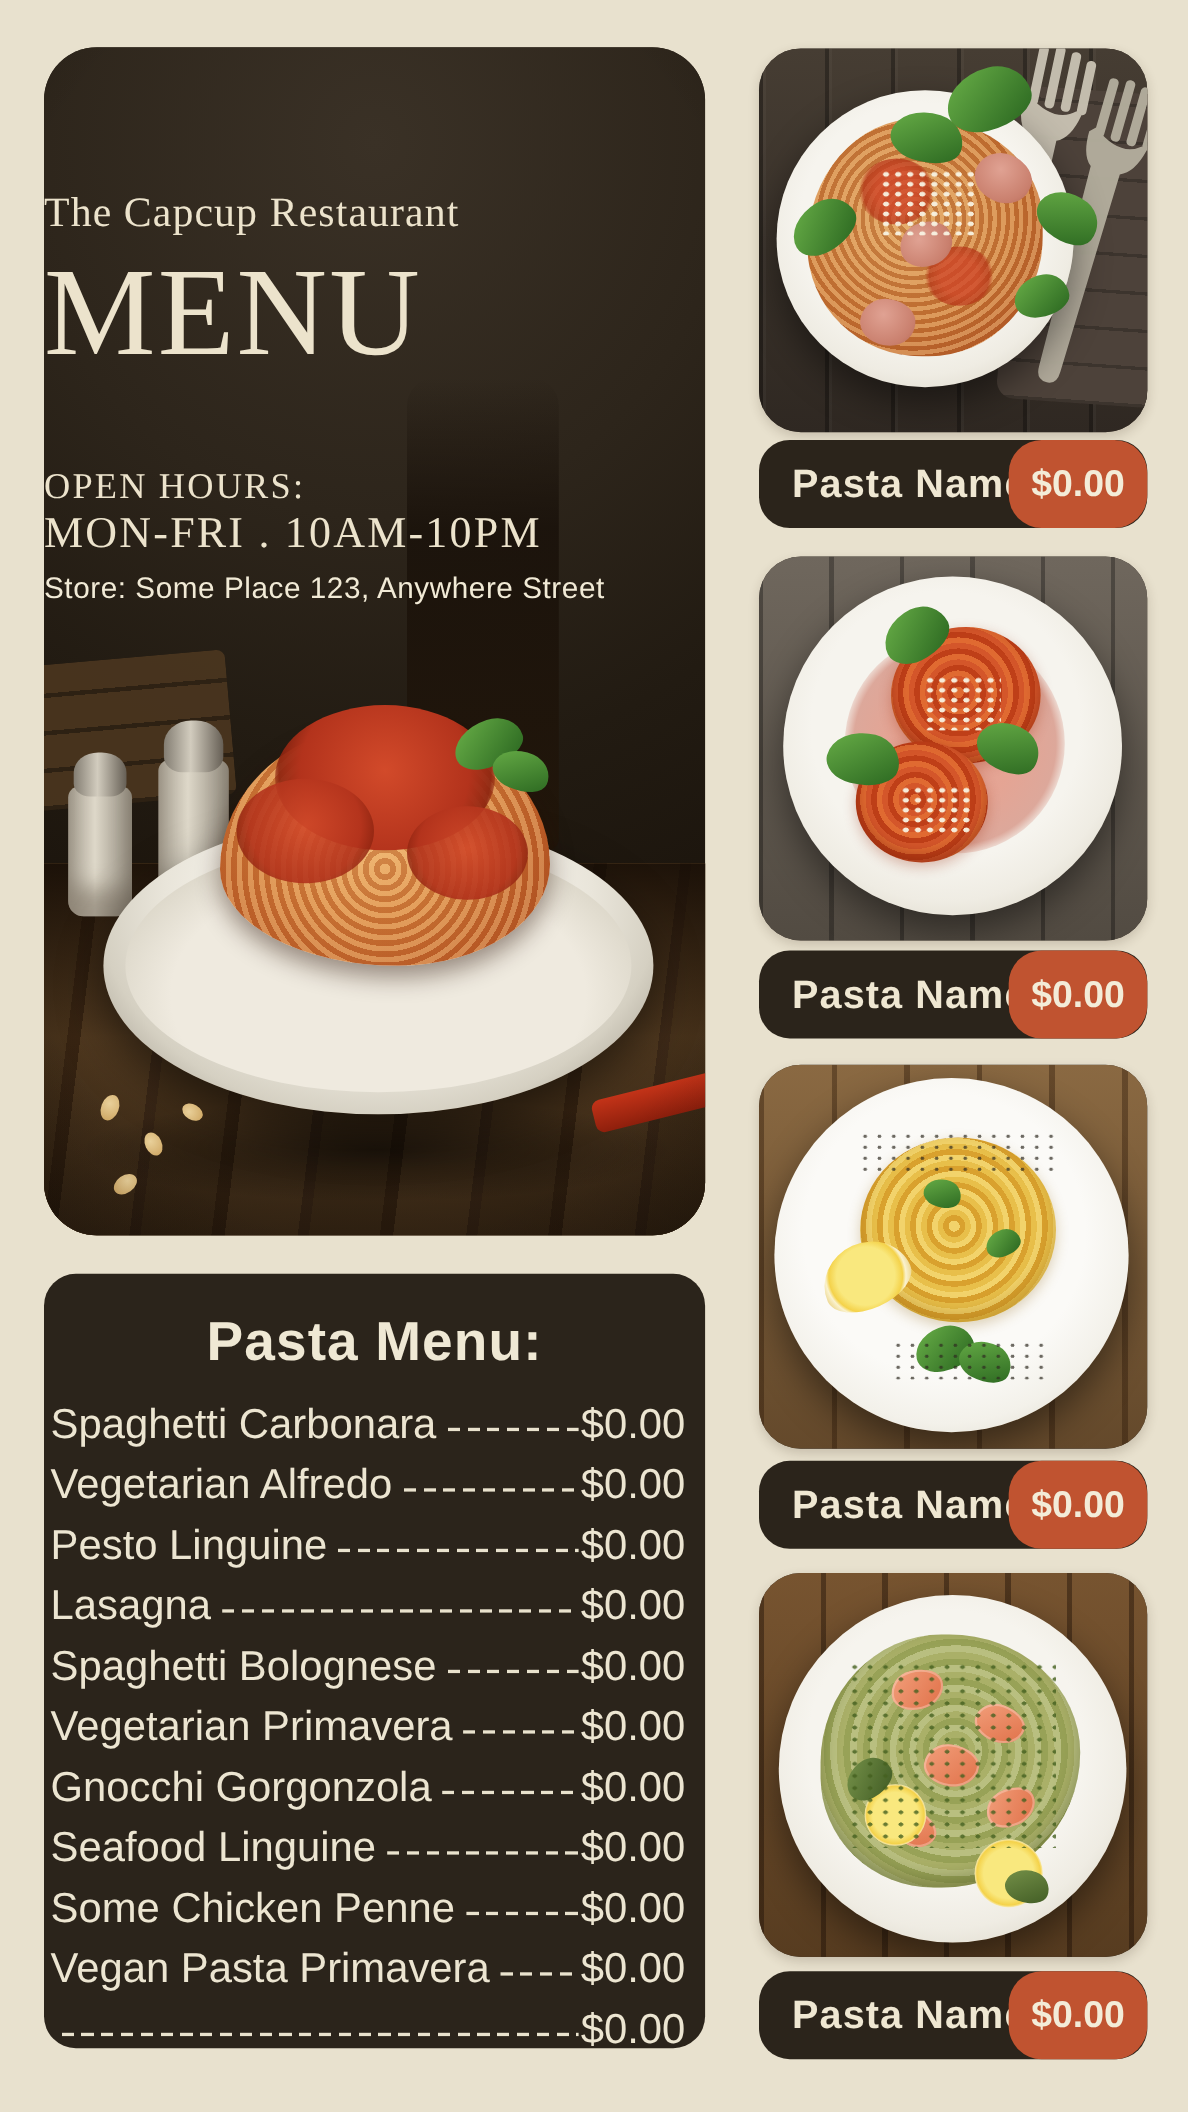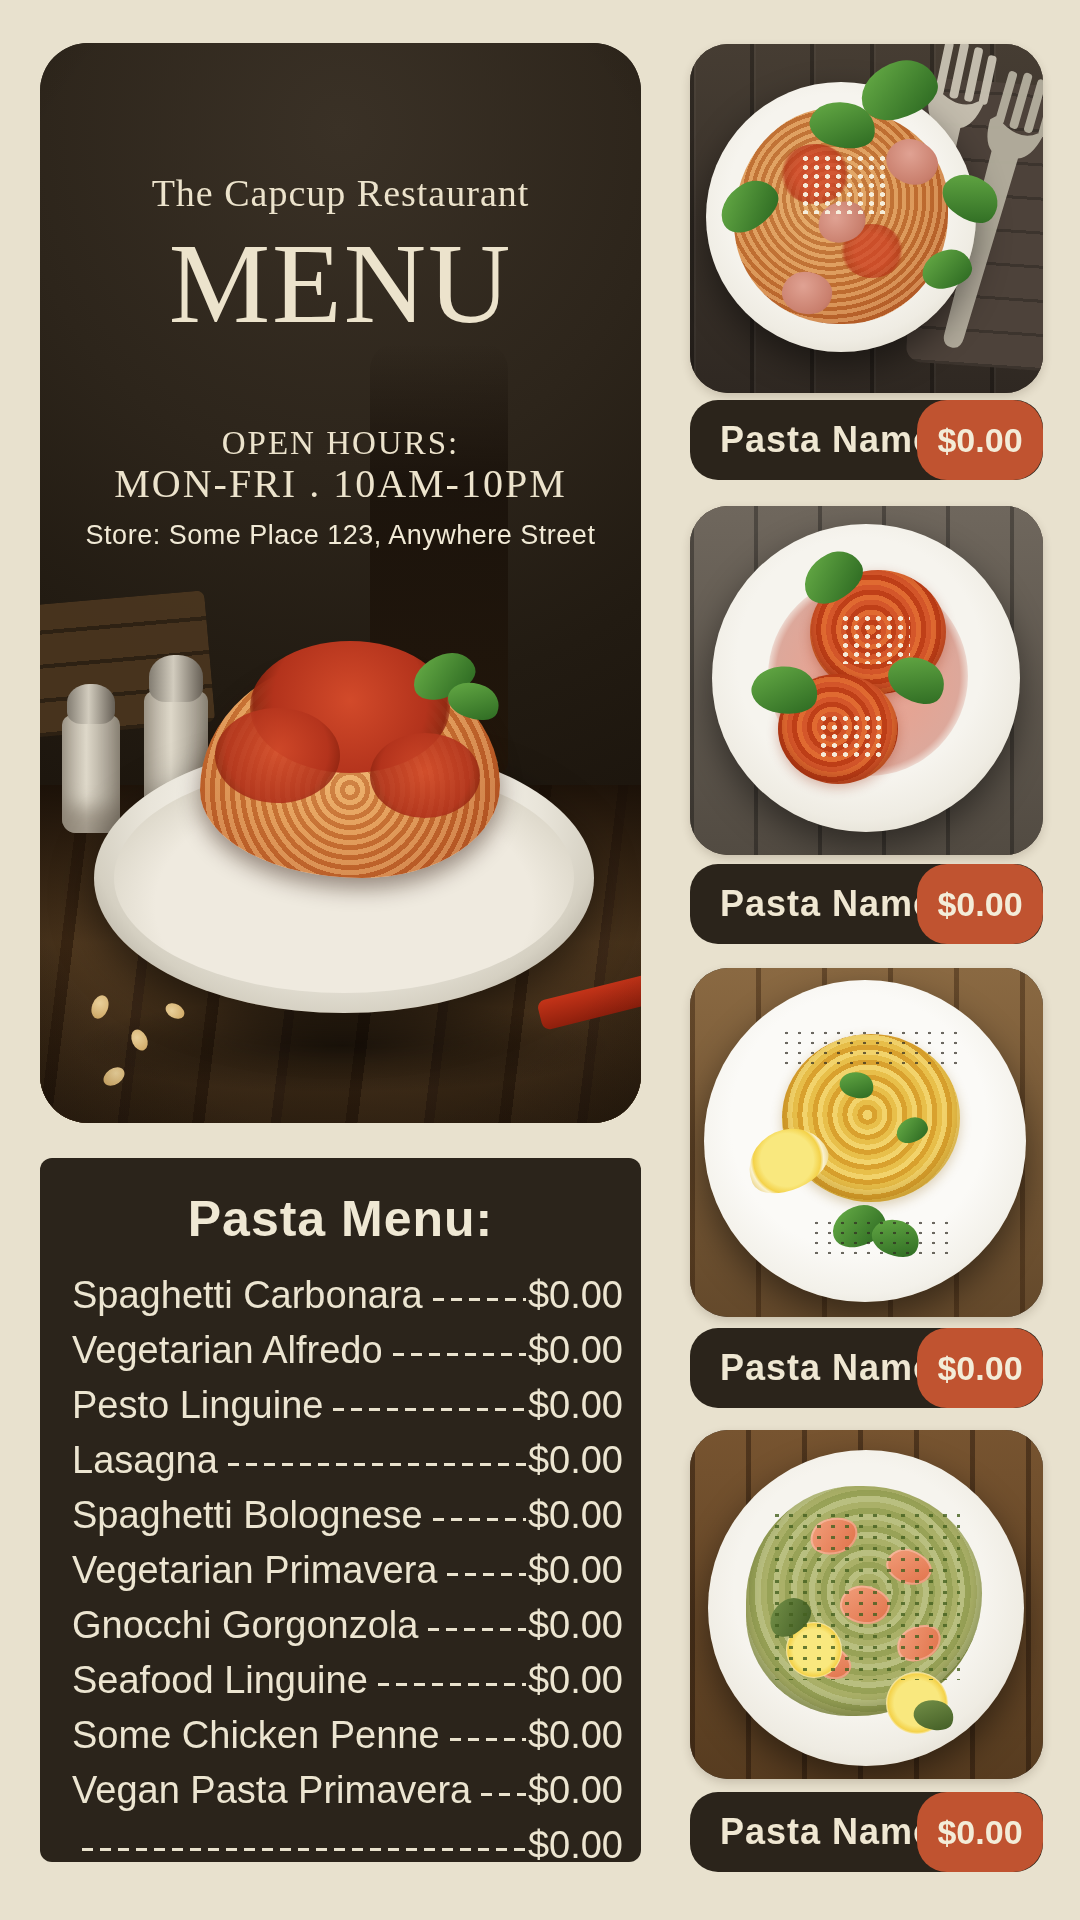--- a/index.html
+++ b/index.html
@@ -46,37 +46,37 @@
                radial-gradient(circle at 45% 35%, #e9a45c 18%, #d9853f 45%, #c5652c 72%, #ad4f22 96%);
     box-shadow:0 10px 22px rgba(40,15,5,.45);}
   .hsauce{position:absolute;border-radius:50%;
     background:radial-gradient(circle at 50% 45%, #d24a2a 0%, #b3331c 62%, rgba(140,35,15,.9) 78%, transparent 86%);}
   .hleaf,.leaf{position:absolute;background:linear-gradient(140deg,#63a844 10%,#2f6c23 90%);
     border-radius:58% 42% 60% 40%/60% 55% 45% 40%;}
   .nut{position:absolute;background:radial-gradient(circle at 40% 35%,#e9d09a,#cda45f);border-radius:50%;}
   .hvig{position:absolute;inset:0;
     background:radial-gradient(115% 95% at 50% 45%, transparent 58%, rgba(10,6,2,.55) 100%);}
 
-  .hero-text{position:absolute;inset:0;text-align:center;color:#ece3cc;
+  .hero-text{position:absolute;inset:0;text-align:left;color:#ece3cc;
     font-family:"Liberation Serif","DejaVu Serif",serif;}
   .restaurant{margin-top:128px;font-size:38px;letter-spacing:1px;}
   .title-line{font-size:114px;line-height:113px;letter-spacing:2px;}
   .title-wrap{margin-top:12px;}
   .tagline{margin-top:-6px;font-size:38px;}
   .hours-label{margin-top:85px;font-size:33px;letter-spacing:2px;line-height:36px;}
   .hours-value{font-size:40px;letter-spacing:2px;line-height:46px;}
   .store{margin-top:13px;font-size:27px;letter-spacing:.5px;color:#f1ead6;
     font-family:"Liberation Sans","DejaVu Sans",sans-serif;}
 
   
-  .menu-card{position:absolute;left:40px;top:1158px;width:601px;height:704px;border-radius:12px;
+  .menu-card{position:absolute;left:40px;top:1158px;width:601px;height:704px;border-radius:29px;
     background:var(--card-dark,#2b241b);color:#ece5d1;overflow:hidden;}
   .menu-heading{margin-top:36px;text-align:center;font-size:50px;line-height:50px;font-weight:bold;
     letter-spacing:1px;color:#efe8d4;}
-  .menu-list{margin-top:24px;padding:0 18px 0 32px;}
+  .menu-list{margin-top:24px;padding:0 18px 0 6px;}
   .menu-row{display:flex;align-items:center;height:55px;font-size:38px;}
   .item-name{white-space:nowrap;}
   .leader-line{flex:1;height:3px;margin:6px 2px 0 10px;position:relative;top:1px;
     background:repeating-linear-gradient(90deg,#e9e2cd 0 11px,transparent 11px 18px);}
   .item-price{white-space:nowrap;}
 
   
   .photo{position:absolute;left:690px;width:353px;height:349px;border-radius:38px;overflow:hidden;
     background:#3a322b;box-shadow:0 4px 10px rgba(60,45,25,.18);}
   .wood{position:absolute;inset:0;}

